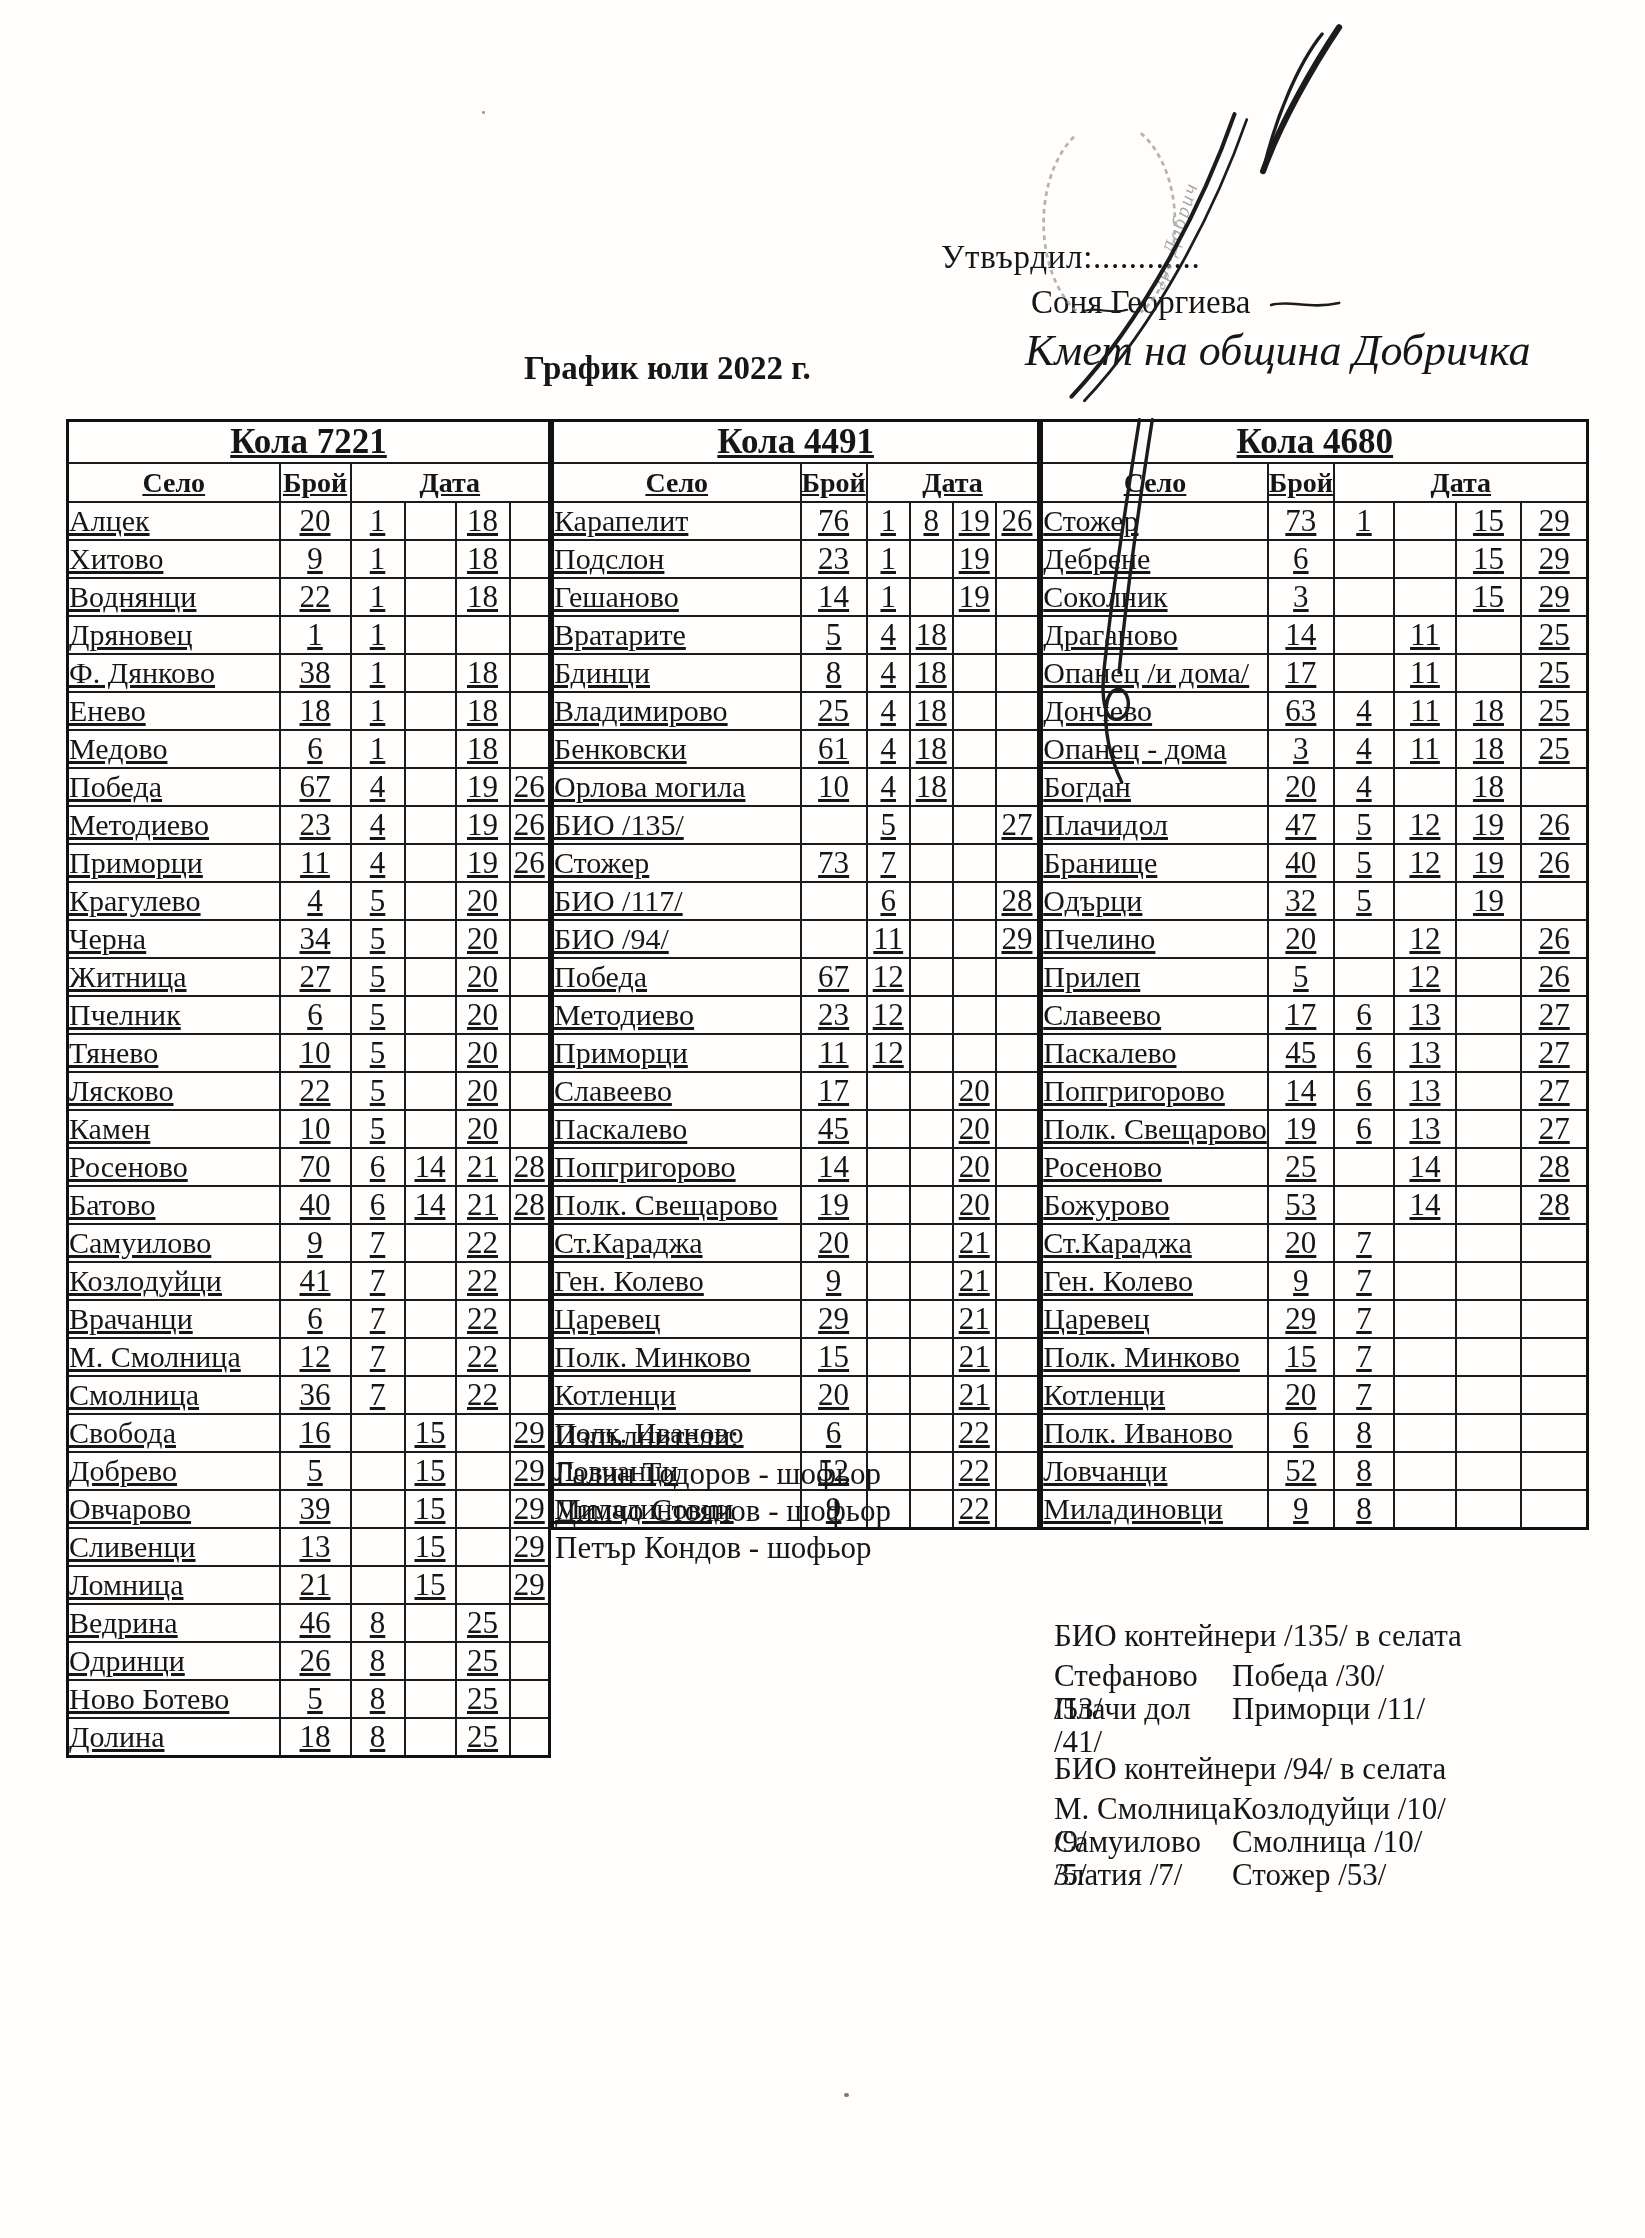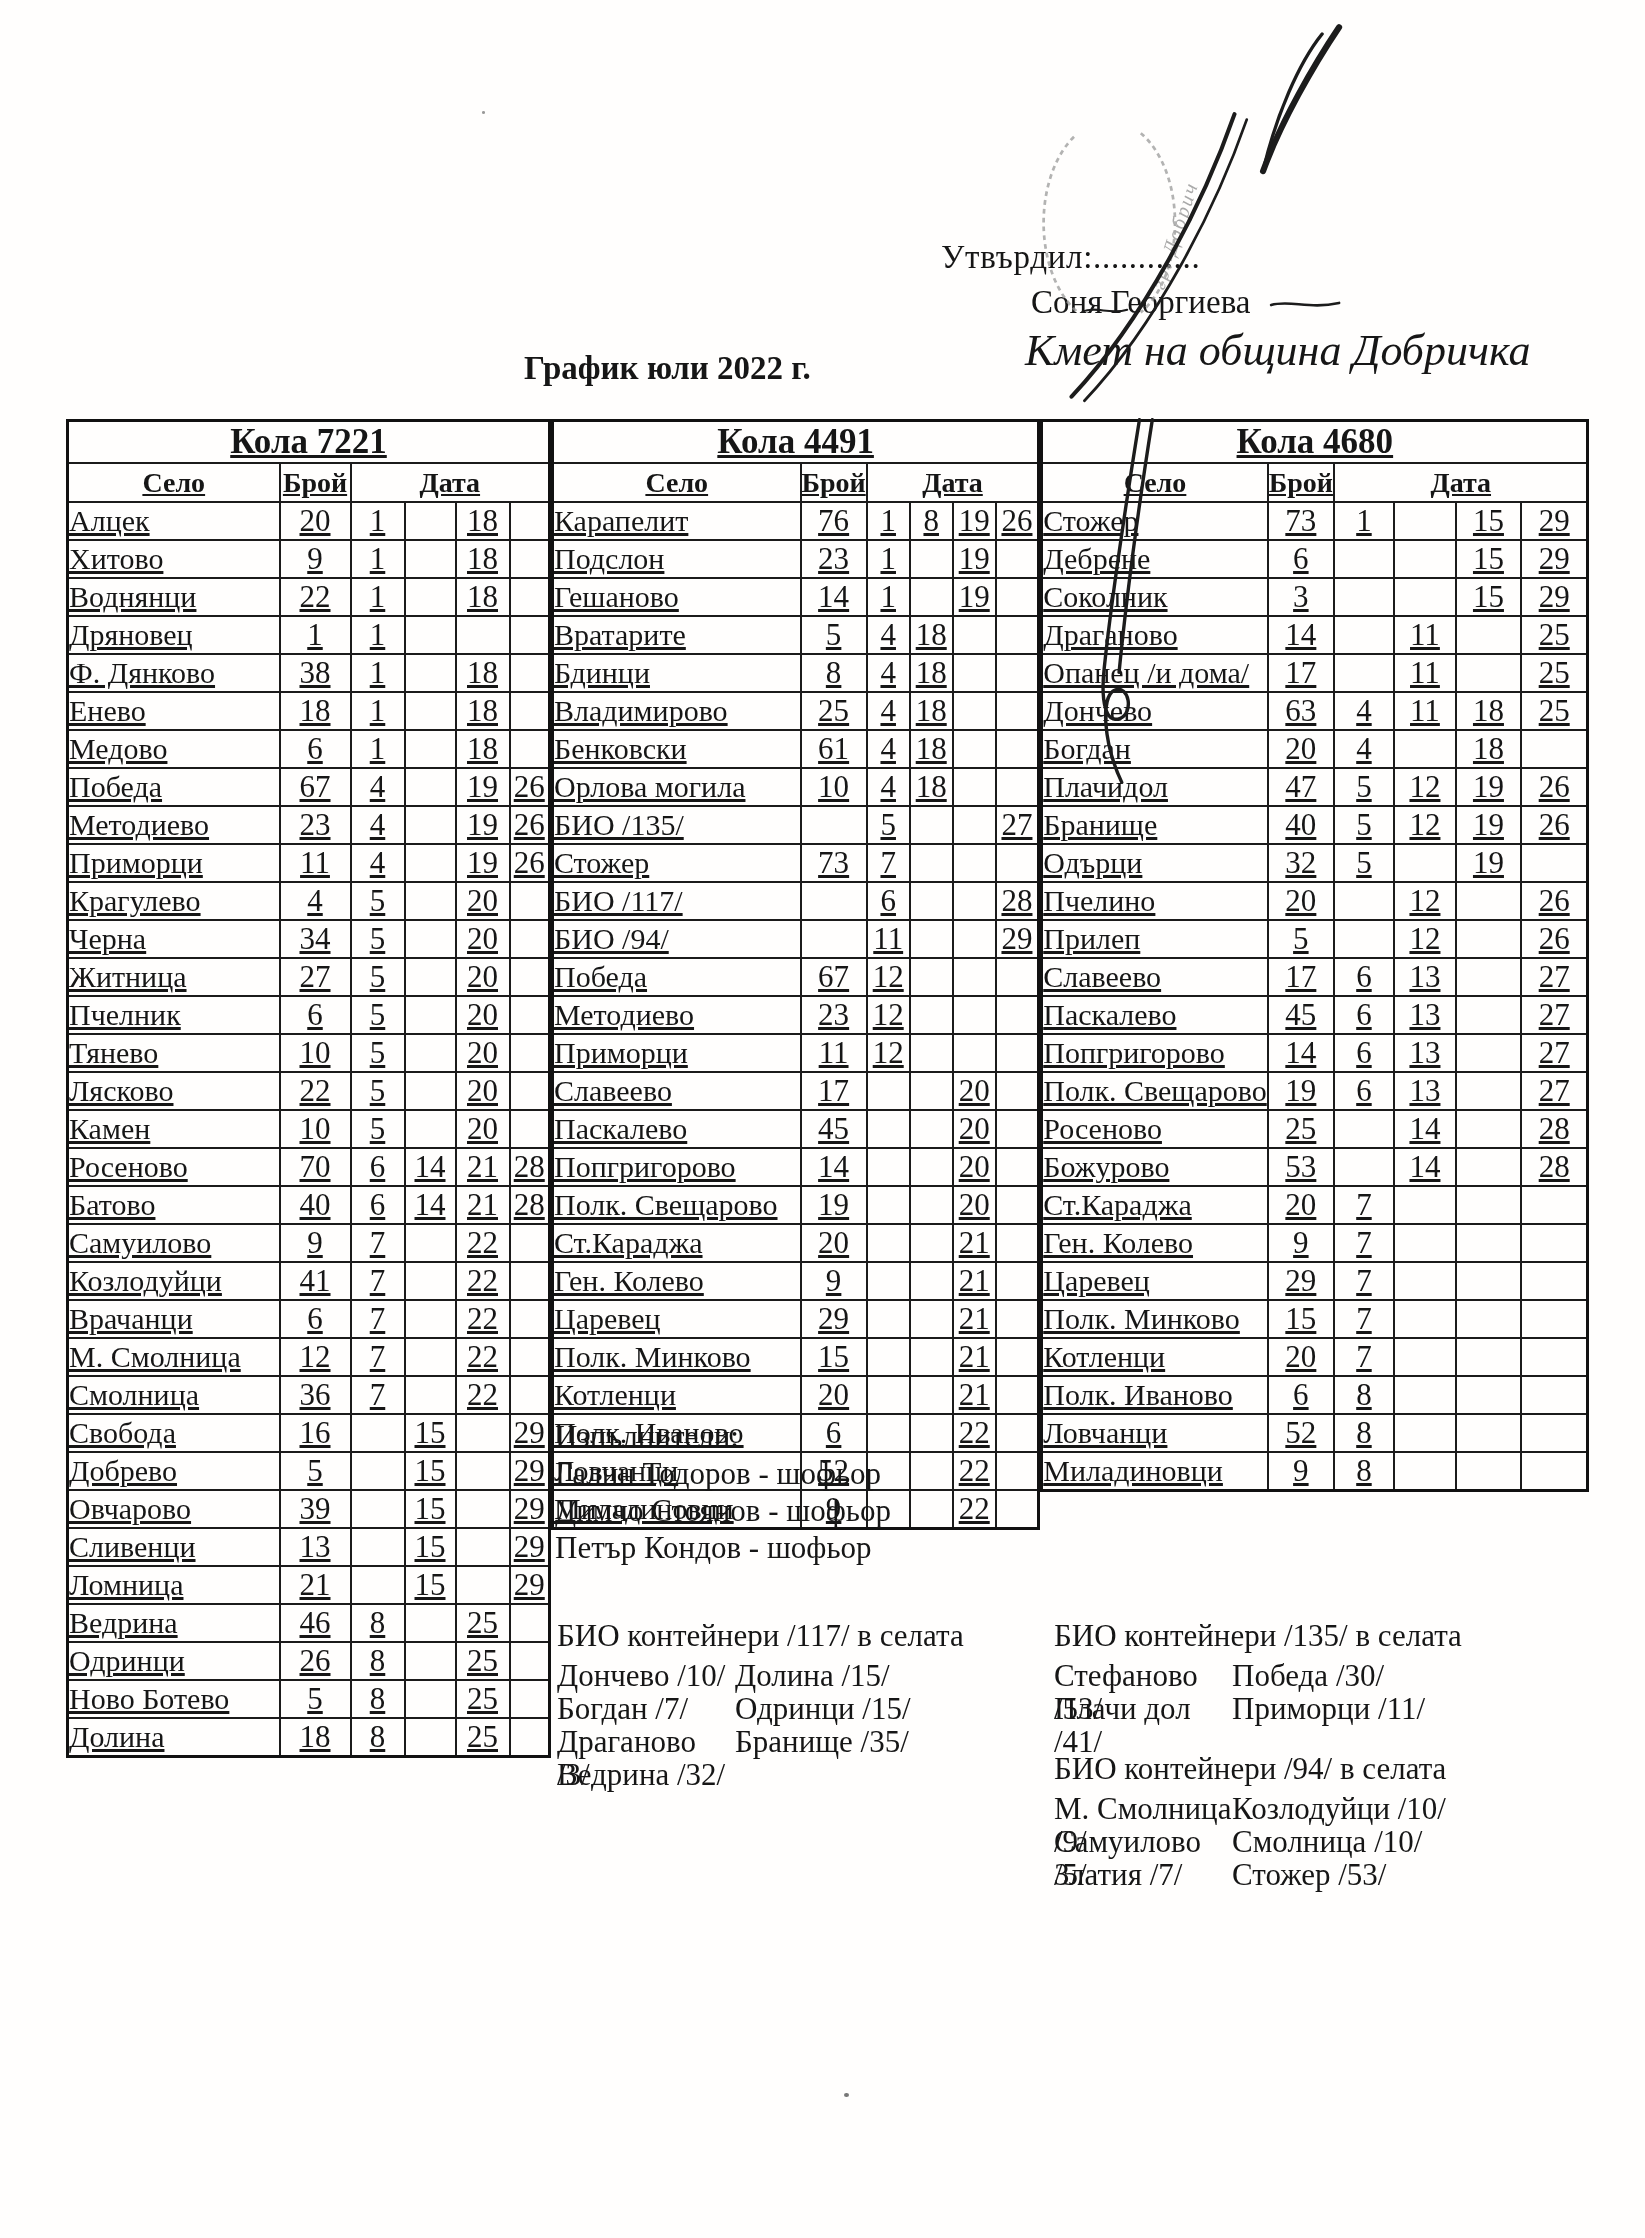--- a/index.html
+++ b/index.html
@@ -635,20 +635,28 @@
           </tr>
           <tr>
             <td class="village">Дончево</td>
             <td class="count">63</td>
             <td class="date">4</td>
             <td class="date">11</td>
             <td class="date">18</td>
             <td class="date">25</td>
           </tr>
           <tr>
+            <td class="village">Опанец - дома</td>
+            <td class="count">3</td>
+            <td class="date">4</td>
+            <td class="date">11</td>
+            <td class="date">18</td>
+            <td class="date">25</td>
+          </tr>
+          <tr>
             <td class="village">Богдан</td>
             <td class="count">20</td>
             <td class="date">4</td>
             <td class="date"></td>
             <td class="date">18</td>
             <td class="date"></td>
           </tr>
           <tr>
             <td class="village">Плачидол</td>
             <td class="count">47</td>
@@ -806,36 +814,20 @@
 
   </div>
 
   <div class="abs executors">
     <div>Изпълнители:</div>
     <div>Галин Тодоров - шофьор</div>
     <div>Димчо Стоянов - шофьор</div>
     <div>Петър Кондов - шофьор</div>
   </div>
 
-  <div class="abs bio" style="left:557px;top:1619px;">
-    <div class="bio-title">БИО контейнери /117/ в селата</div>
-    <div class="bio-cols">
-      <div class="bio-col" style="width:178px">
-        <div>Дончево /10/</div>
-        <div>Богдан /7/</div>
-        <div>Драганово /3/</div>
-        <div>Ведрина /32/</div>
-      </div>
-      <div class="bio-col">
-        <div>Долина /15/</div>
-        <div>Одринци /15/</div>
-        <div>Бранище /35/</div>
-      </div>
-    </div>
-  </div>
 
   <div class="abs bio" style="left:1054px;top:1619px;">
     <div class="bio-title">БИО контейнери /135/ в селата</div>
     <div class="bio-cols">
       <div class="bio-col" style="width:178px">
         <div>Стефаново /53/</div>
         <div>Плачи дол /41/</div>
       </div>
       <div class="bio-col">
         <div>Победа /30/</div>

